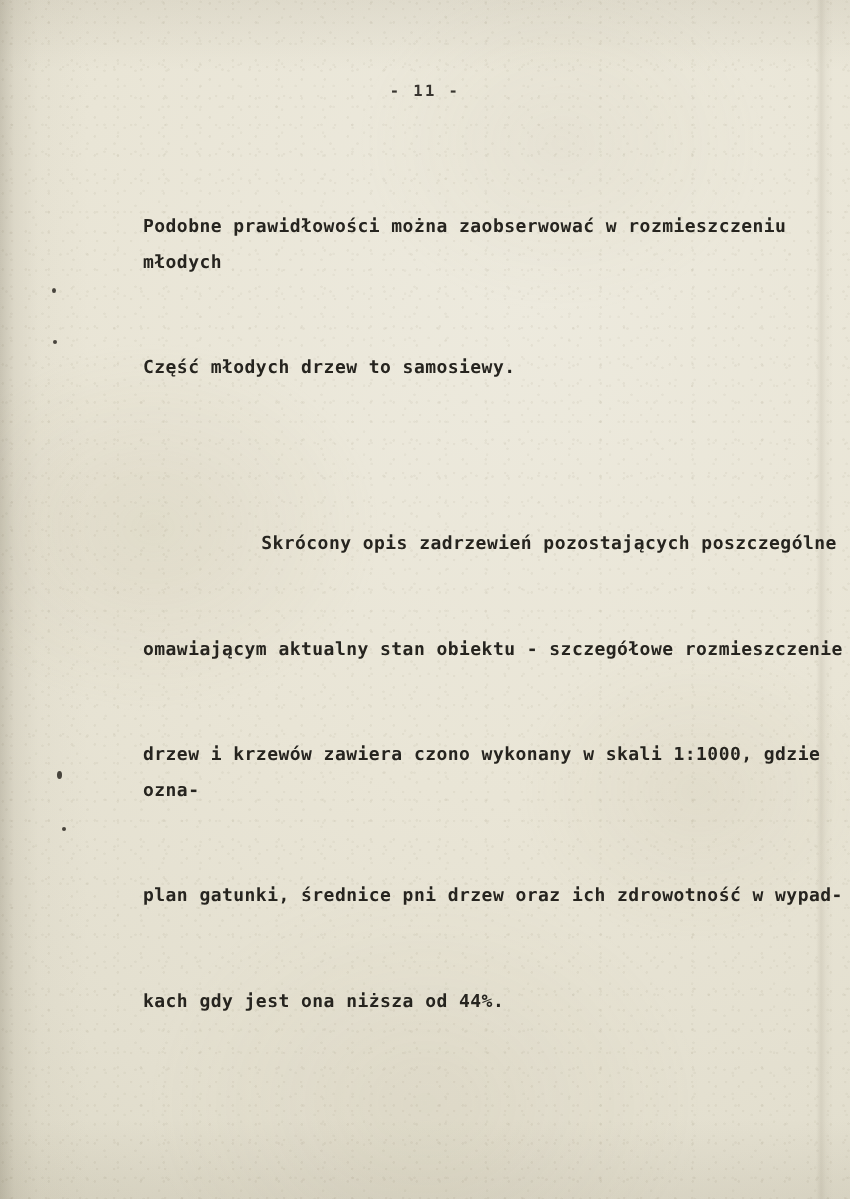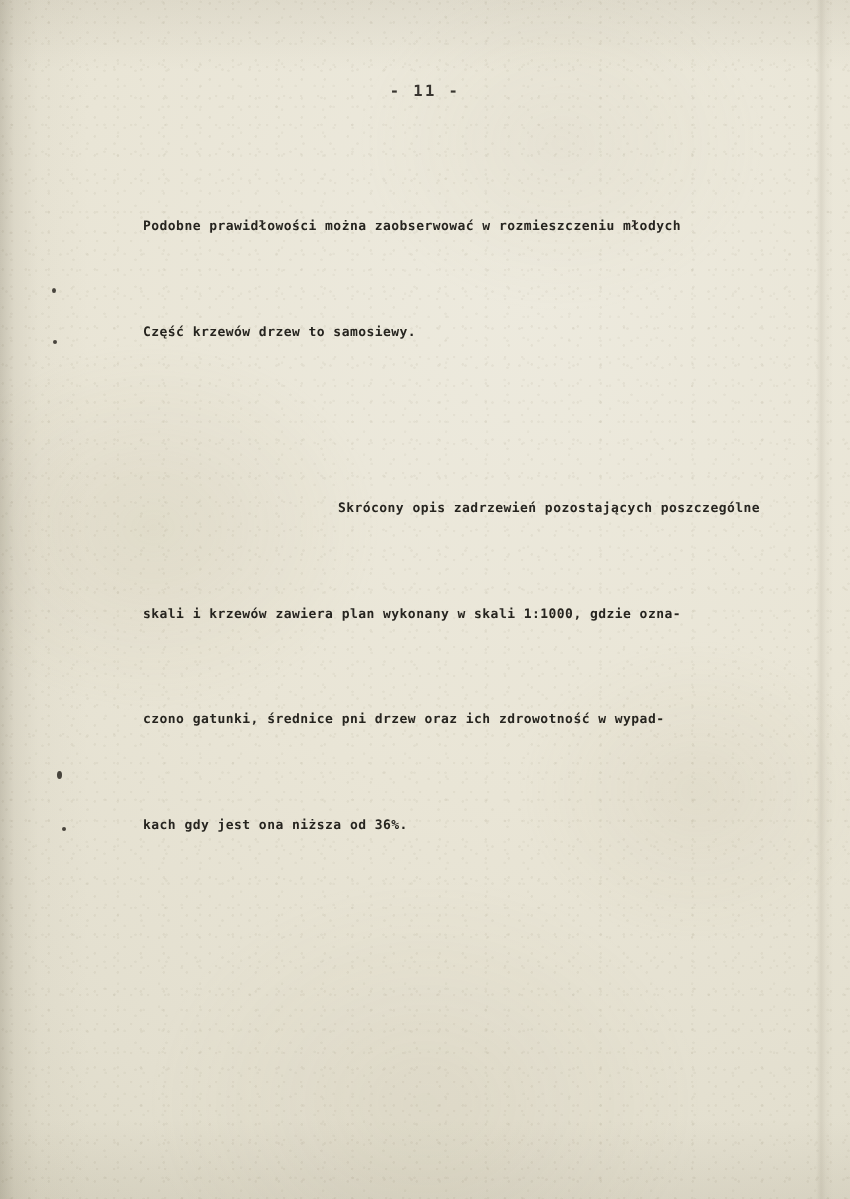--- a/index.html
+++ b/index.html
@@ -94,21 +94,21 @@
 
   .body {
     position: absolute;
     left: 143px;
     top: 139px;
     width: 700px;
   }
 
   .para {
     margin: 0 0 0 0;
-    font-size: 13px;
+    font-size: 18px;
     line-height: 35.2px;
     letter-spacing: 0.45px;
     white-space: pre-wrap;
     color: #26241f;
   }
   .para .ln { display: block; }
   .para .ln.ind { padding-left: 112px; text-align: center; }
 
   
   .speck {
@@ -130,28 +130,29 @@
   <div class="grain"></div>
 
   <div class="typed">
 
     <div class="folio">- 11 -</div>
 
     <div class="body">
 
       <div class="para">
         <span class="ln">Podobne prawidłowości można zaobserwować w rozmieszczeniu młodych</span>
-        <span class="ln">Część krzewów drzew to samosiewy.</span>
+        <span class="ln">Część młodych drzew to samosiewy.</span>
       </div>
 
       <div class="para">
         <span class="ln ind">Skrócony opis zadrzewień pozostających poszczególne</span>
-        <span class="ln">skali i krzewów zawiera plan wykonany w skali 1:1000, gdzie ozna-</span>
-        <span class="ln">czono gatunki, średnice pni drzew oraz ich zdrowotność w wypad-</span>
-        <span class="ln">kach gdy jest ona niższa od 36%.</span>
+        <span class="ln">omawiającym aktualny stan obiektu - szczegółowe rozmieszczenie</span>
+        <span class="ln">drzew i krzewów zawiera czono wykonany w skali 1:1000, gdzie ozna-</span>
+        <span class="ln">plan gatunki, średnice pni drzew oraz ich zdrowotność w wypad-</span>
+        <span class="ln">kach gdy jest ona niższa od 44%.</span>
       </div>
 
     </div>
   </div>
 
   <div id="specks">
       <div class="speck" style="left: 52px; top: 288px; width: 4px; height: 5px;"></div>
       <div class="speck" style="left: 53px; top: 340px; width: 4px; height: 4px;"></div>
       <div class="speck" style="left: 57px; top: 771px; width: 5px; height: 8px;"></div>
       <div class="speck" style="left: 62px; top: 827px; width: 4px; height: 4px;"></div>

